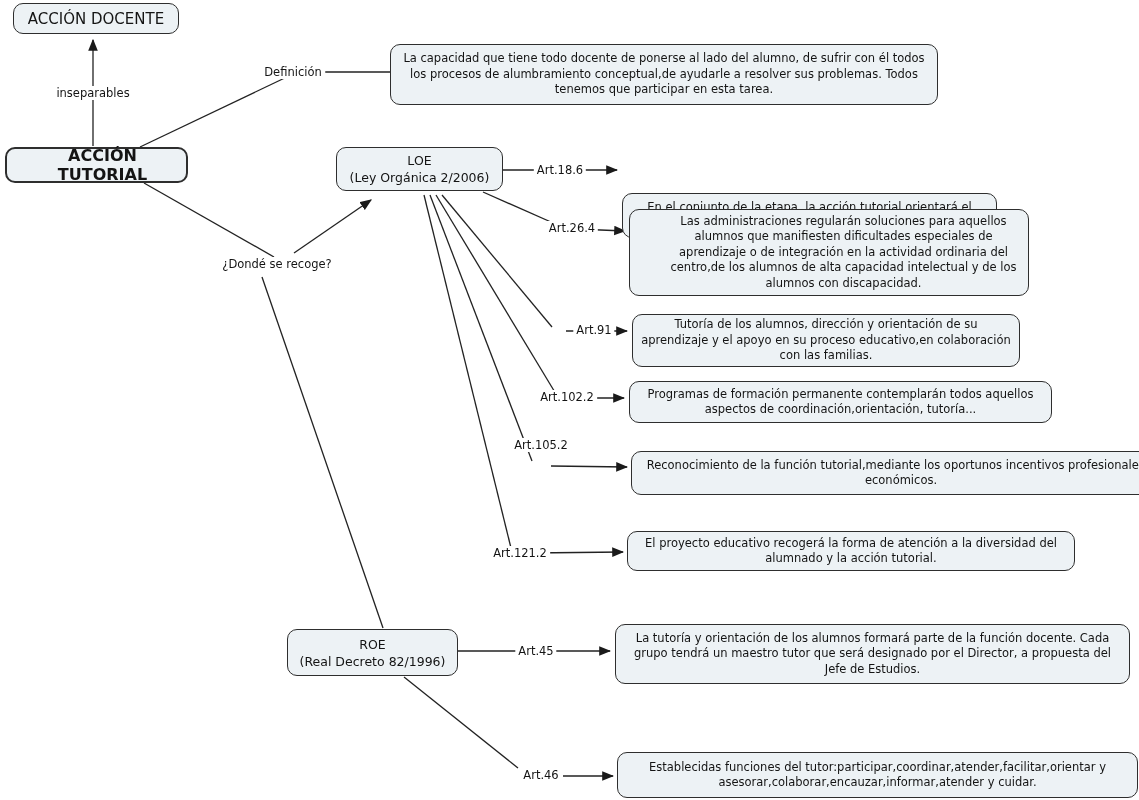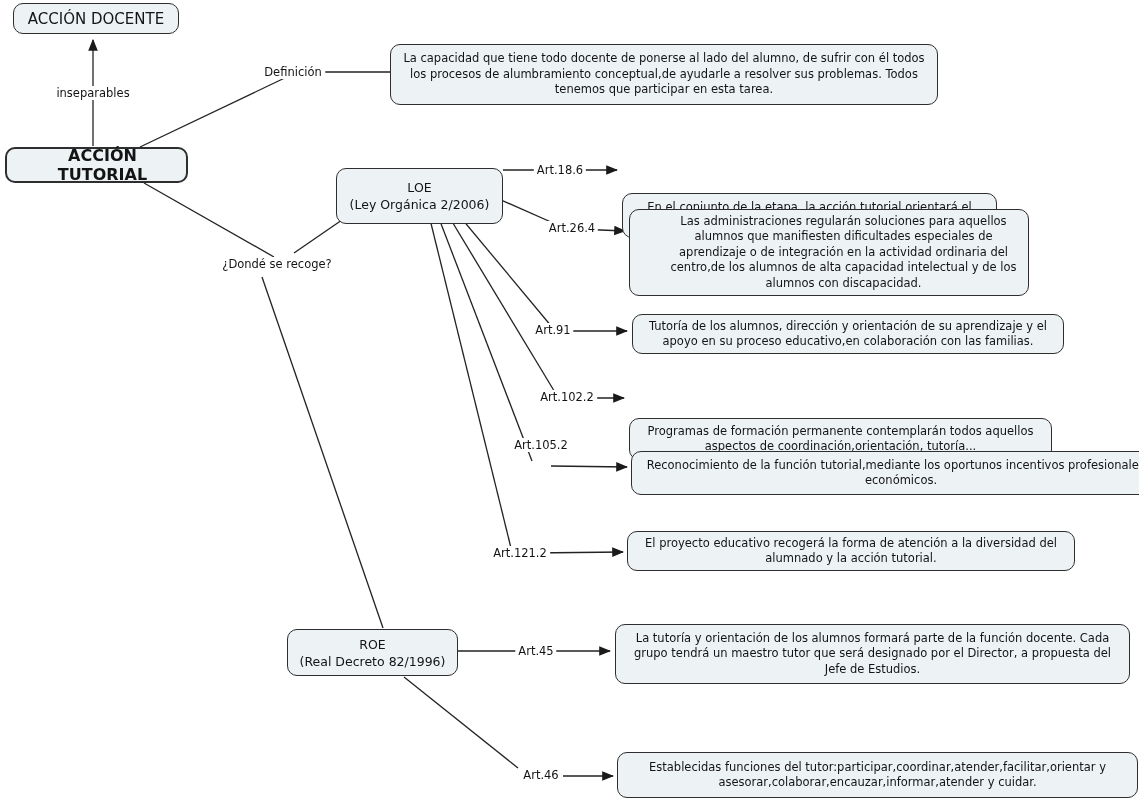--- a/index.html
+++ b/index.html
@@ -101,38 +101,38 @@
   </div>
 
   <div class="node head-bold" style="left:5px;top:147px;width:183px;height:36px;padding-left:19px;">
     <span>ACCIÓN TUTORIAL</span>
   </div>
 
   <div class="node" style="left:390px;top:44px;width:548px;min-height:61px;">
     <span>La capacidad que tiene todo docente de ponerse al lado del alumno, de sufrir con él todos los procesos de alumbramiento conceptual,de ayudarle a resolver sus problemas. Todos tenemos que participar en esta tarea.</span>
   </div>
 
-  <div class="node law" style="left:336px;top:147px;width:167px;height:56px;margin-top:21px;">
+  <div class="node law" style="left:336px;top:147px;width:167px;height:44px;">
     <span>LOE</span>
     <span>(Ley Orgánica 2/2006)</span>
   </div>
 
   <div class="node" style="left:622px;top:147px;width:375px;min-height:45px;margin-top:46px;">
     <span>En el conjunto de la etapa, la acción tutorial orientará el proceso educativo individual y colectivo del alumno.</span>
   </div>
 
   <div class="node" style="left:629px;top:209px;width:400px;min-height:87px;padding-left:36px;">
     <span>Las administraciones regularán soluciones para aquellos alumnos que manifiesten dificultades especiales de aprendizaje o de integración en la actividad ordinaria del centro,de los alumnos de alta capacidad intelectual y de los alumnos con discapacidad.</span>
   </div>
 
-  <div class="node" style="left:632px;top:314px;width:432px;min-height:40px;">
+  <div class="node" style="left:632px;top:314px;width:388px;min-height:40px;">
     <span>Tutoría de los alumnos, dirección y orientación de su aprendizaje y el apoyo en su proceso educativo,en colaboración con las familias.</span>
   </div>
 
-  <div class="node" style="left:629px;top:381px;width:423px;min-height:42px;margin-top:37px;">
+  <div class="node" style="left:629px;top:381px;width:423px;min-height:42px;">
     <span>Programas de formación permanente contemplarán todos aquellos aspectos de coordinación,orientación, tutoría...</span>
   </div>
 
   <div class="node" style="left:631px;top:451px;width:540px;min-height:44px;">
     <span>Reconocimiento de la función tutorial,mediante los oportunos incentivos profesionales y económicos.</span>
   </div>
 
   <div class="node" style="left:627px;top:531px;width:448px;min-height:40px;">
     <span>El proyecto educativo recogerá la forma de atención a la diversidad del alumnado y la acción tutorial.</span>
   </div>
@@ -153,21 +153,21 @@
   <div class="link-label" style="left:93px;top:93px;">inseparables</div>
 
   <div class="link-label" style="left:293px;top:72px;">Definición</div>
 
   <div class="link-label" style="left:277px;top:264px;">¿Dondé se recoge?</div>
 
   <div class="link-label" style="left:560px;top:170px;">Art.18.6</div>
 
   <div class="link-label" style="left:572px;top:228px;">Art.26.4</div>
 
-  <div class="link-label" style="left:553px;top:330px;">Art.91</div>
+  <div class="link-label" style="left:594px;top:330px;">Art.91</div>
 
   <div class="link-label" style="left:567px;top:397px;">Art.102.2</div>
 
   <div class="link-label" style="left:541px;top:445px;">Art.105.2</div>
 
   <div class="link-label" style="left:520px;top:553px;">Art.121.2</div>
 
   <div class="link-label" style="left:536px;top:651px;">Art.45</div>
 
   <div class="link-label" style="left:541px;top:775px;">Art.46</div>

